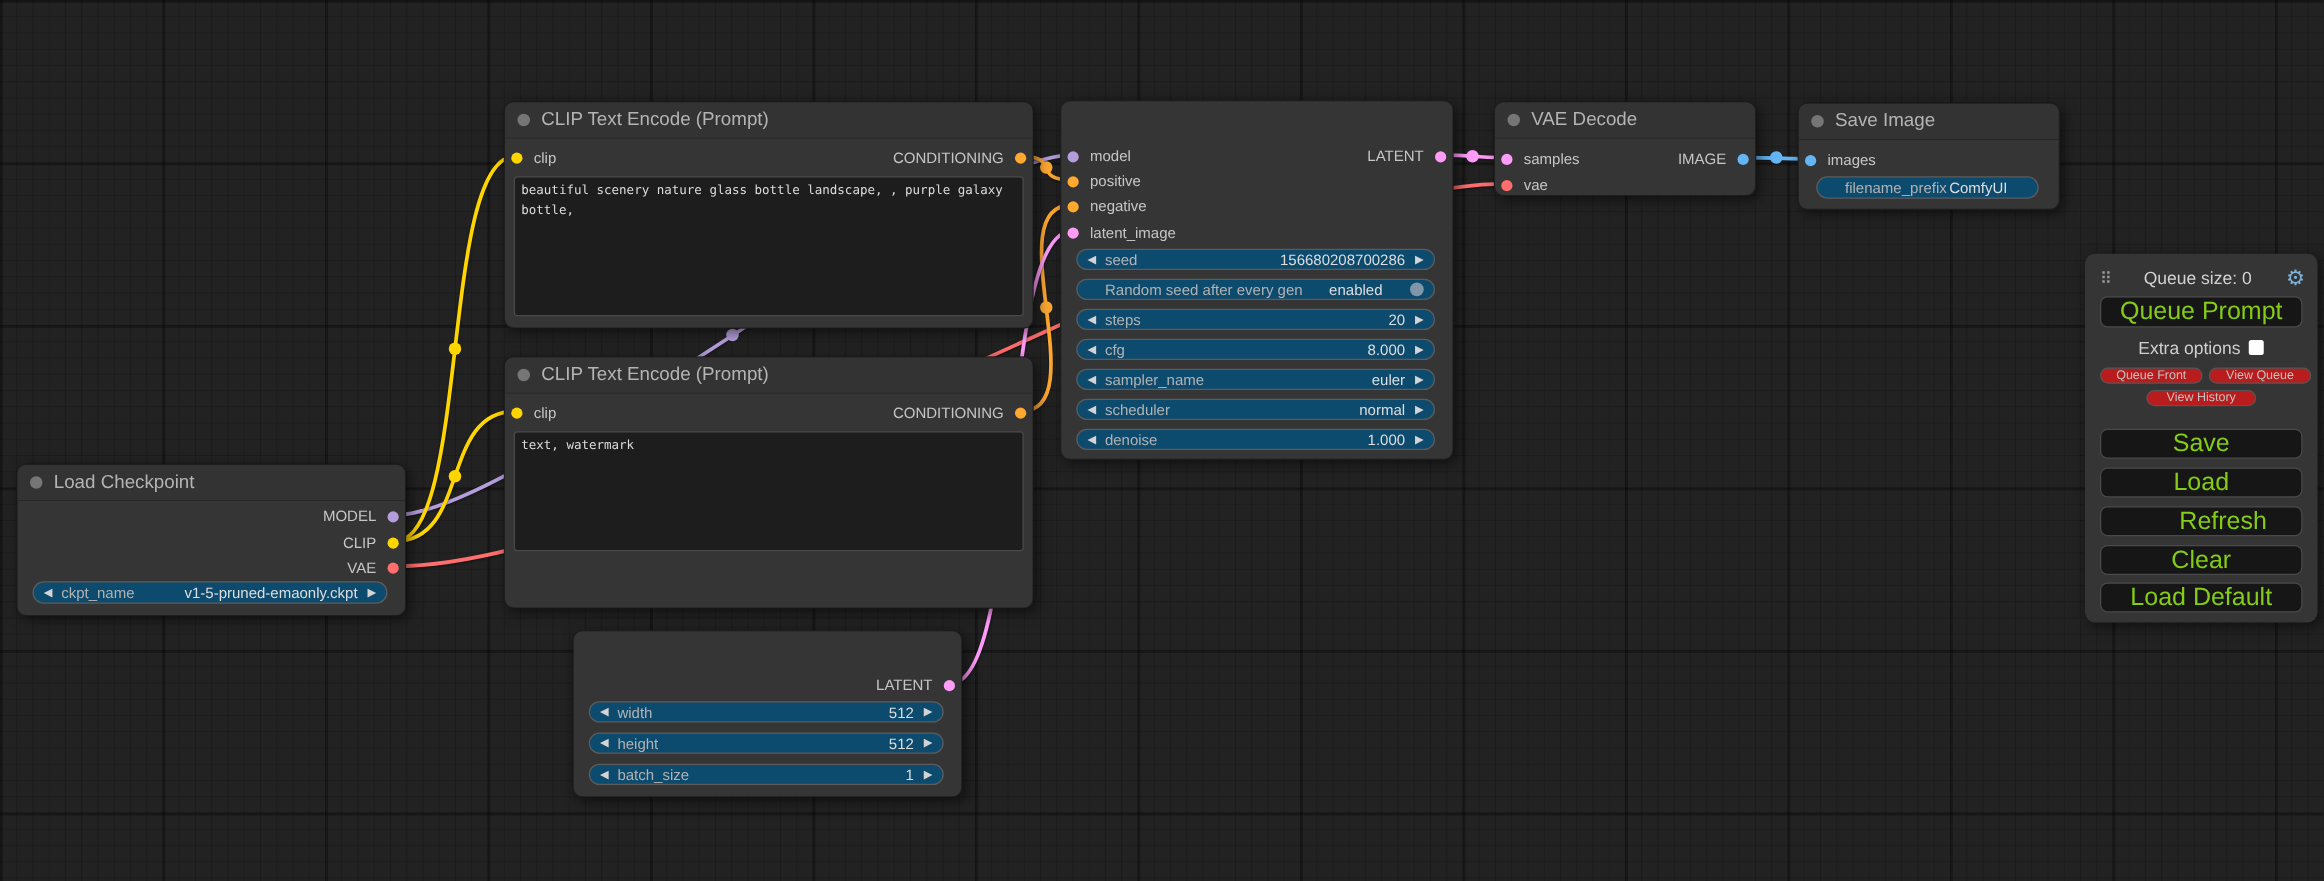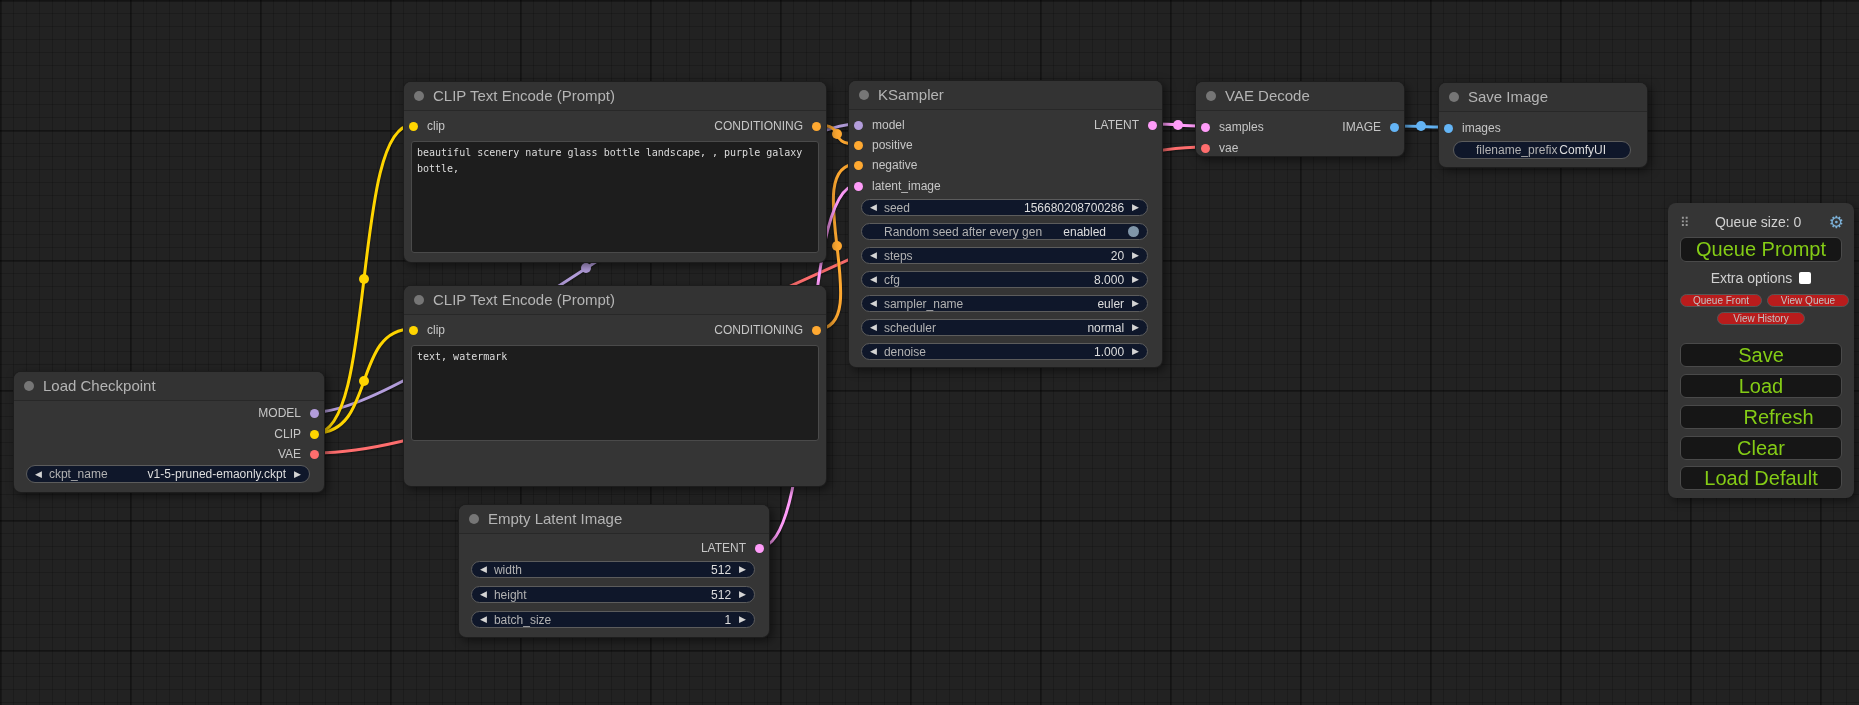--- a/index.html
+++ b/index.html
@@ -27,21 +27,21 @@
   }
   .title-dot{width:10px;height:10px;border-radius:50%;background:#767676;margin-right:9px;flex:none;}
   .slot{position:absolute;display:flex;align-items:center;font-size:12px;color:#c6c6c6;height:14px;white-space:nowrap;}
   .slot.in{left:5px;}
   .slot.out{right:5px;}
   .slot-dot{width:9px;height:9px;border-radius:50%;flex:none;}
   .slot.in .slot-dot{margin-right:9px;}
   .slot.out .slot-dot{margin-left:9px;}
   .widget{
     position:absolute;left:12px;right:14px;height:17px;border-radius:9px;
-    background:#0f172a;border:1px solid #5c5c5c;display:flex;align-items:center;
+    background:#0c4a6e;border:1px solid #5c5c5c;display:flex;align-items:center;
     font-size:12px;padding:0 8px;box-sizing:border-box;white-space:nowrap;text-align:right;
   }
   .widget .arrow{color:#d4d4d4;font-size:9px;line-height:1;flex:none;}
   .widget .wlabel{color:#b2b2b2;margin-left:7px;}
   .widget .wvalue{color:#dedede;margin-left:auto;margin-right:8px;}
   .widget.noarrow .wlabel{margin-left:14px;}
   .widget.noarrow .wvalue{margin-right:16px;}
   .toggle-dot{width:11px;height:11px;border-radius:50%;background:#8096a9;flex:none;margin-left:6px;}
   .prompt-text{
     position:absolute;background:#1d1d1d;border:1px solid #4a4a4a;border-radius:3px;
@@ -145,24 +145,20 @@
       <span>clip</span>
     </div>
     <div class="slot out" style="top:37px">
       <span>CONDITIONING</span>
       <span class="slot-dot" style="background-color: rgb(255, 169, 49);"></span>
     </div>
     <textarea class="prompt-text" spellcheck="false" style="left: 7px; top: 59px; width: 408px; height: 96px;">text, watermark</textarea>
   </div>
 
   <div class="node" style="left:458px;top:504px;width:312px;height:134px;">
-    <div class="node-title">
-      <span class="title-dot"></span>
-      <span>Empty Latent Image</span>
-    </div>
     <div class="slot out" style="top:36px">
       <span>LATENT</span>
       <span class="slot-dot" style="background-color: rgb(255, 156, 249);"></span>
     </div>
     <div class="widget" style="top:56px">
       <span class="arrow">◀</span>
       <span class="wlabel">width</span>
       <span class="wvalue">512</span>
       <span class="arrow">▶</span>
     </div>
@@ -174,24 +170,20 @@
     </div>
     <div class="widget" style="top:106px">
       <span class="arrow">◀</span>
       <span class="wlabel">batch_size</span>
       <span class="wvalue">1</span>
       <span class="arrow">▶</span>
     </div>
   </div>
 
   <div class="node" style="left:848px;top:80px;width:315px;height:288px;">
-    <div class="node-title">
-      <span class="title-dot"></span>
-      <span>KSampler</span>
-    </div>
     <div class="slot in" style="top:37px">
       <span class="slot-dot" style="background-color: rgb(179, 157, 219);"></span>
       <span>model</span>
     </div>
     <div class="slot in" style="top:57px">
       <span class="slot-dot" style="background-color: rgb(255, 169, 49);"></span>
       <span>positive</span>
     </div>
     <div class="slot in" style="top:77px">
       <span class="slot-dot" style="background-color: rgb(255, 169, 49);"></span>

